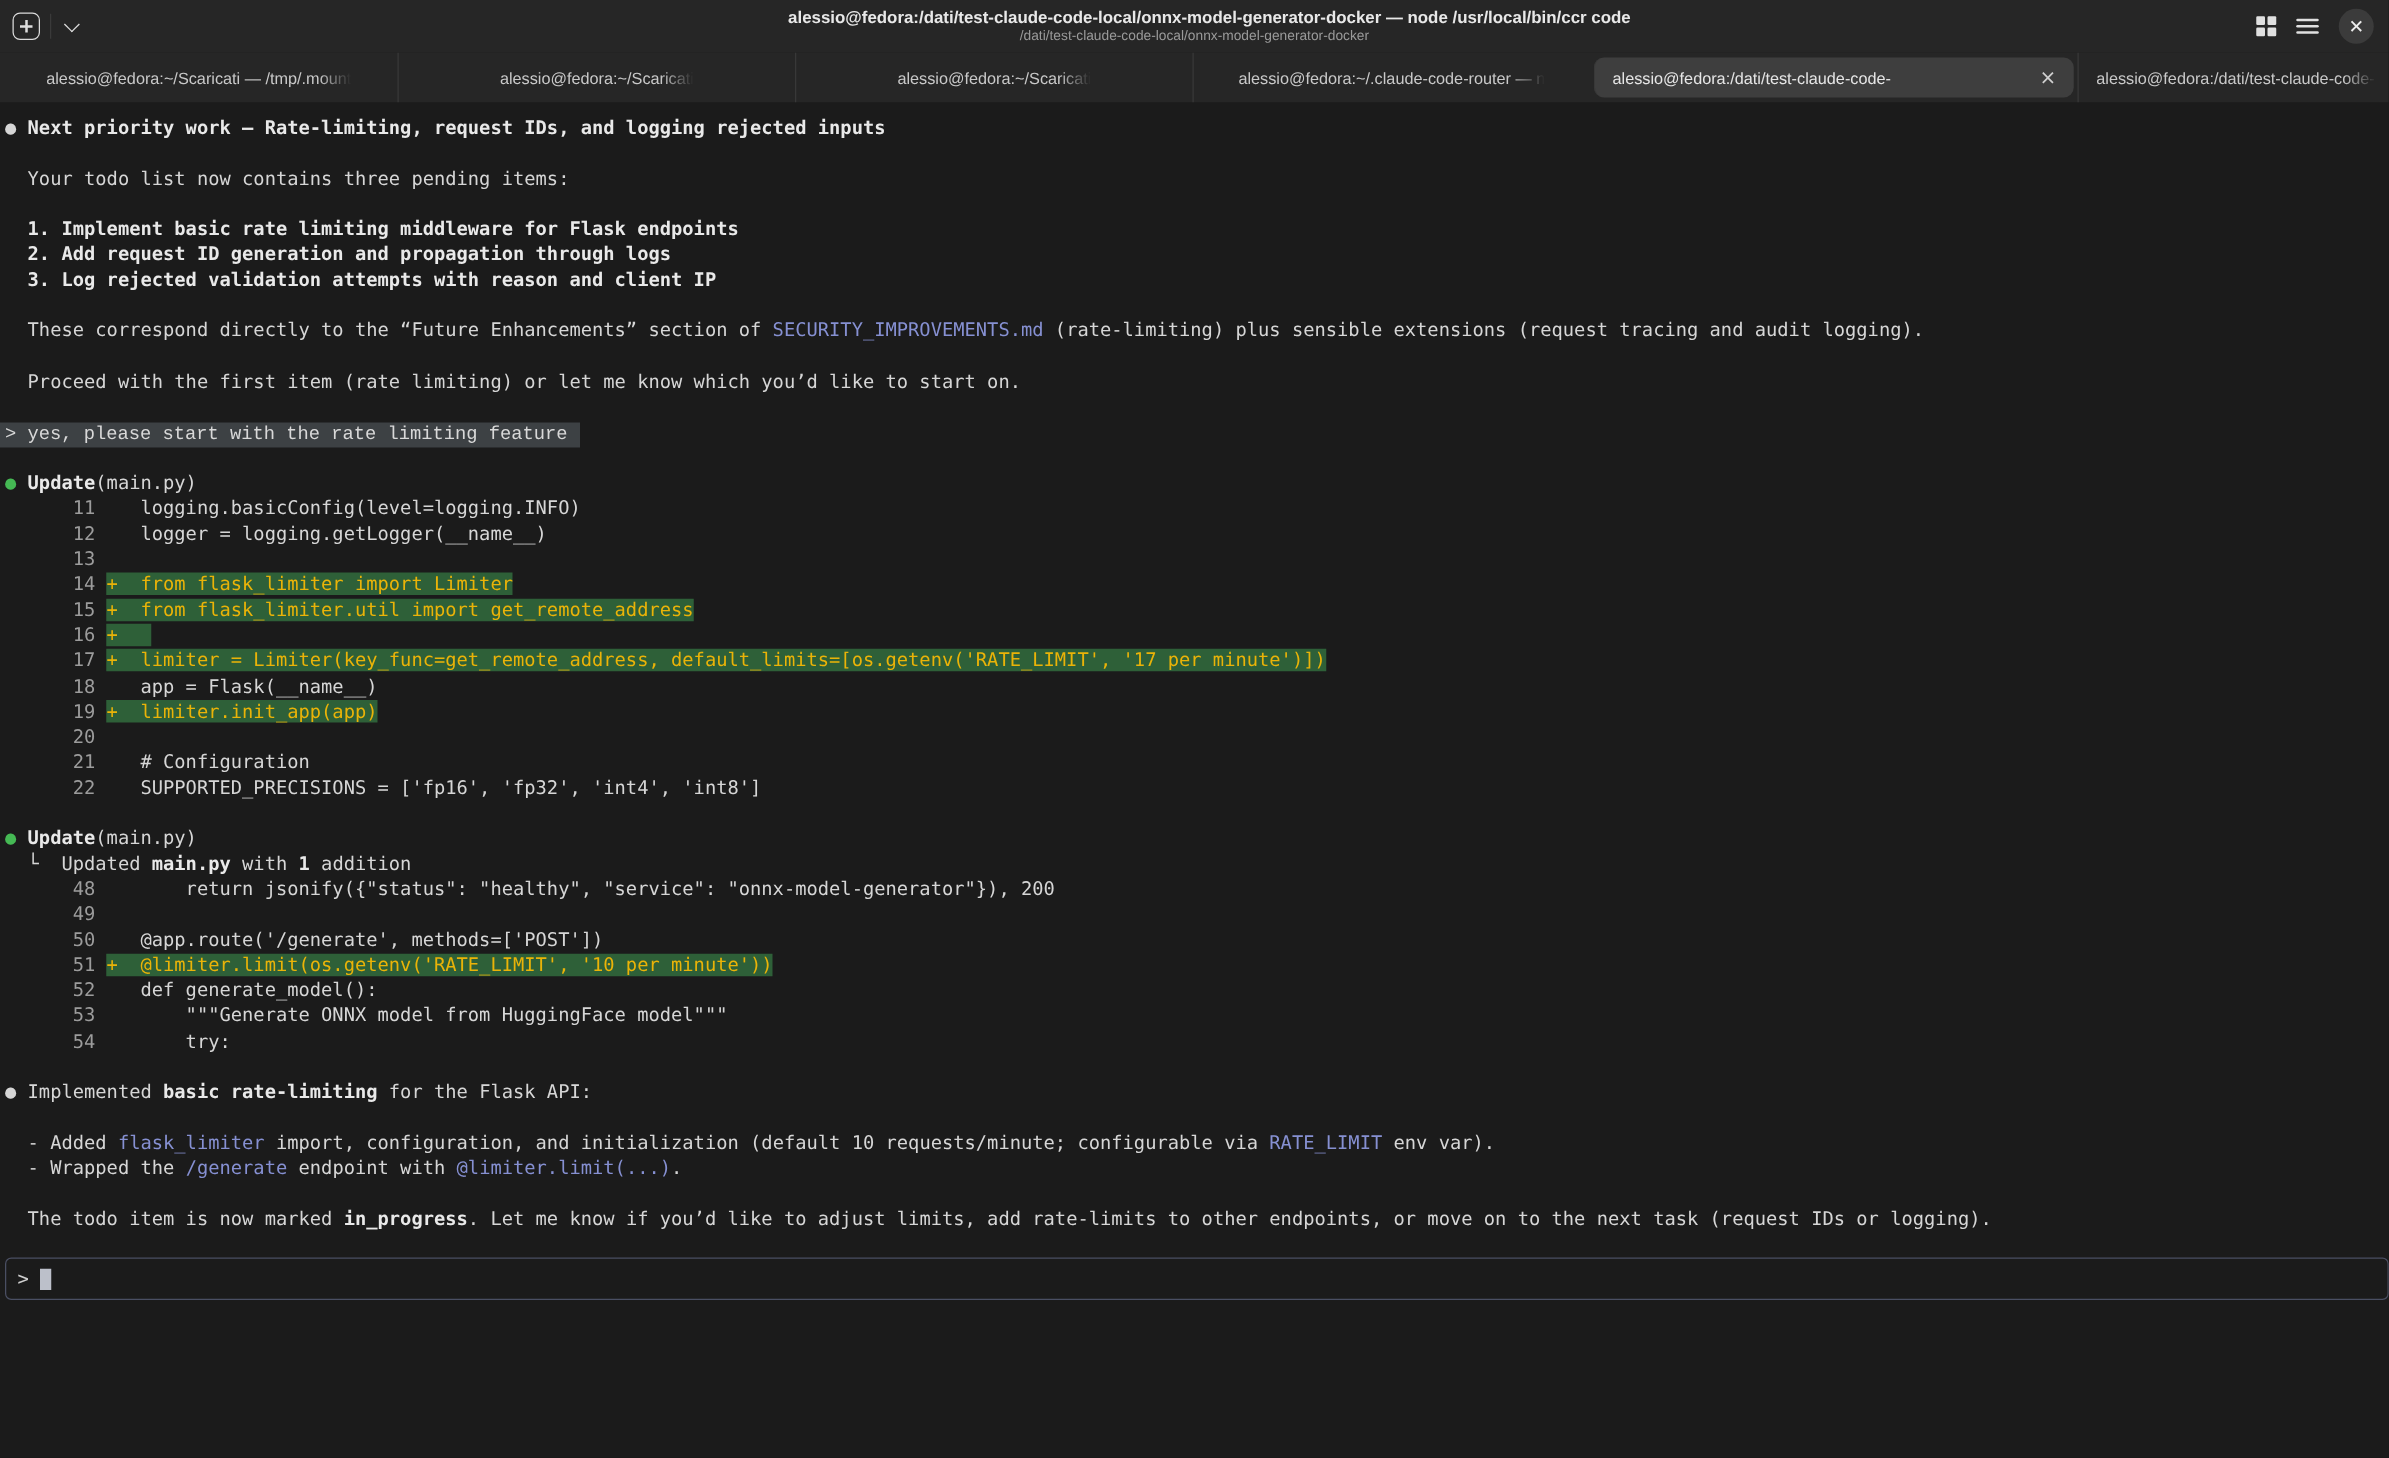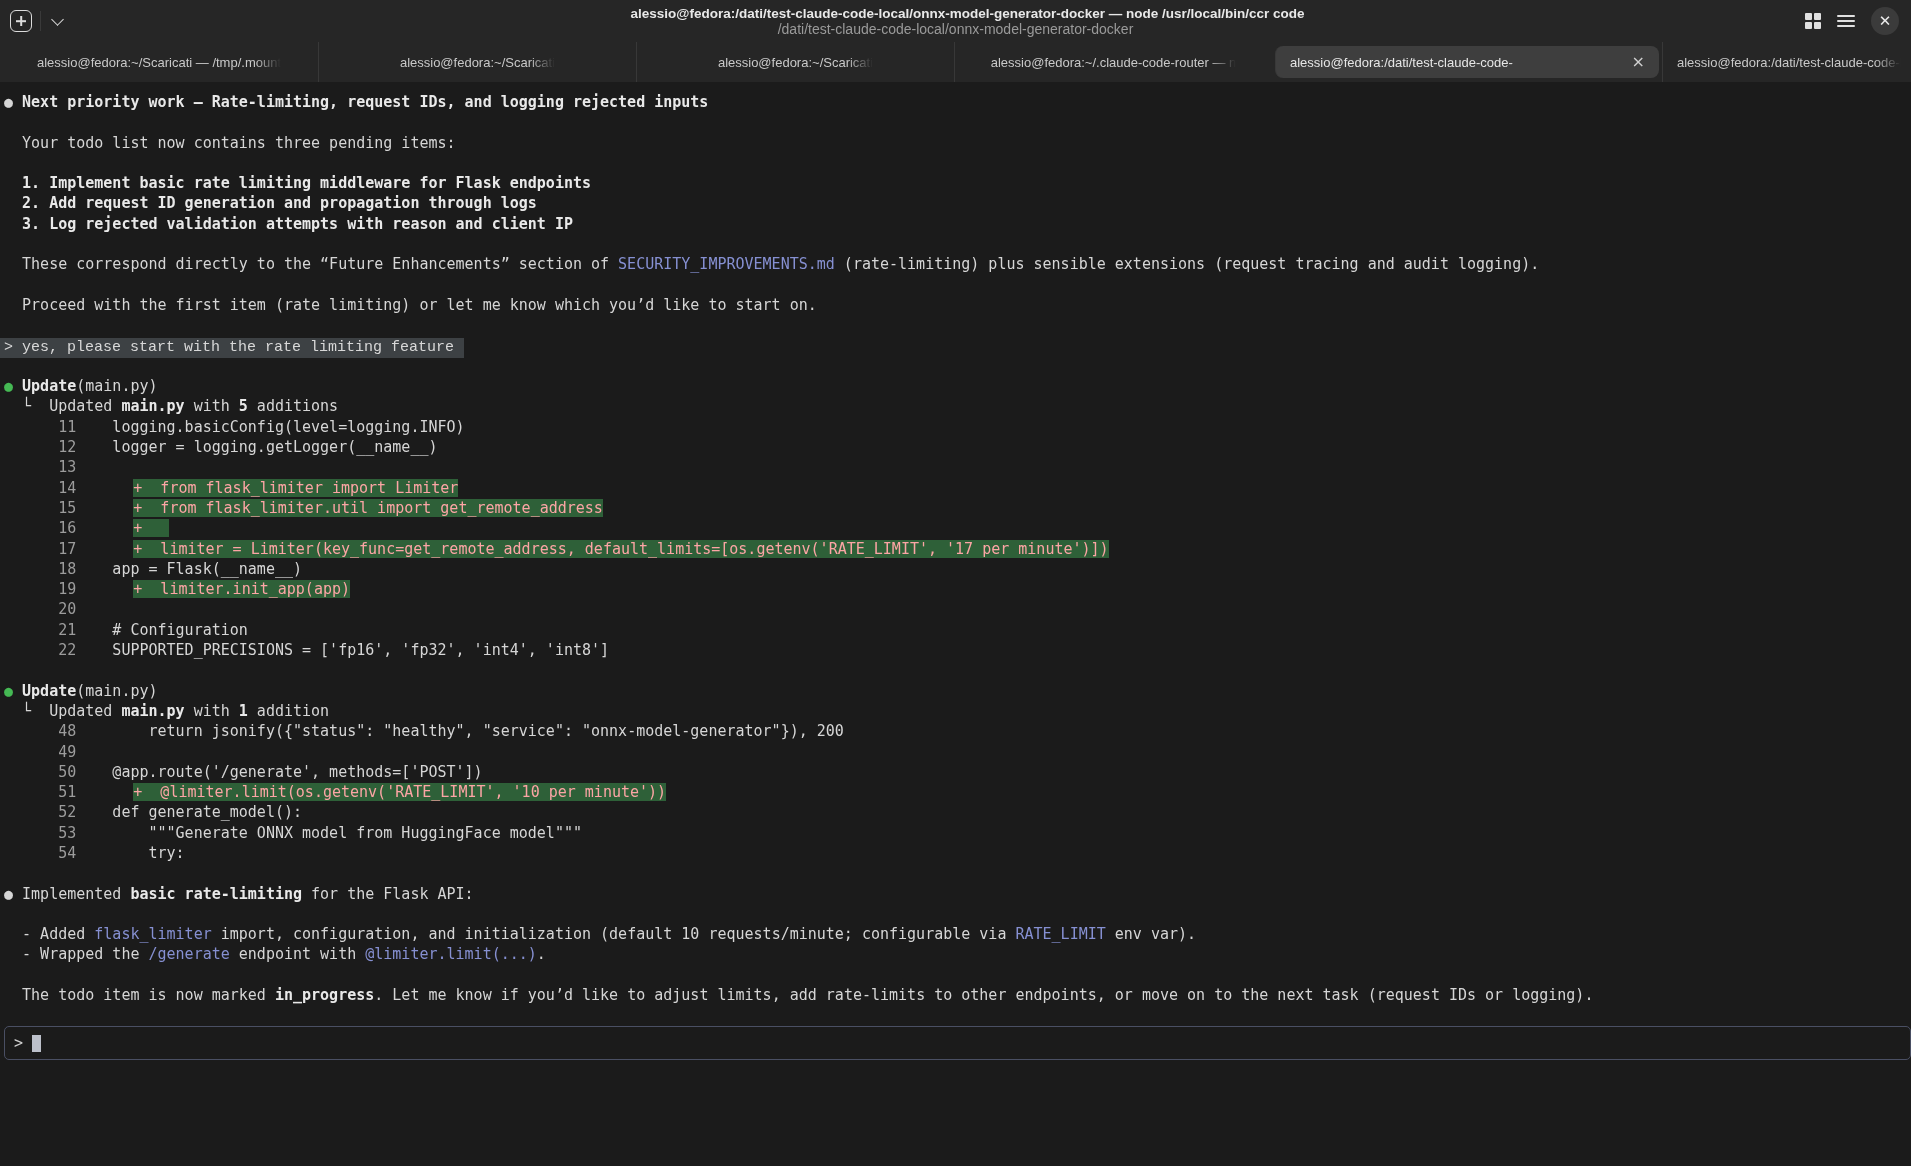--- a/index.html
+++ b/index.html
@@ -16,21 +16,21 @@
   .hb-left{display:flex;align-items:center;gap:8px;padding-left:10px;}
   .btn-newtab{width:22px;height:22px;border:1.6px solid #dcdcdc;border-radius:6px;position:relative;cursor:pointer;}
   .btn-newtab::before,.btn-newtab::after{content:"";position:absolute;background:#dcdcdc;left:50%;top:50%;transform:translate(-50%,-50%);}
   .btn-newtab::before{width:10px;height:1.6px;}
   .btn-newtab::after{width:1.6px;height:10px;}
   .hb-sep{width:1px;height:20px;background:#3a3a3a;}
   .btn-chevron{width:18px;height:18px;position:relative;cursor:pointer;}
   .btn-chevron::before{content:"";position:absolute;left:4px;top:3px;width:8px;height:8px;border-right:1.8px solid #dcdcdc;border-bottom:1.8px solid #dcdcdc;transform:rotate(45deg);}
   .hb-center{position:absolute;left:0;right:0;top:0;bottom:0;display:flex;flex-direction:column;align-items:center;justify-content:center;pointer-events:none;}
   .win-title{font-size:13.5px;font-weight:700;color:#e8e8e8;line-height:16px;white-space:nowrap;margin-left:24px;}
-  .win-subtitle{font-size:14px;color:#9a9a9a;line-height:14px;white-space:nowrap;}
+  .win-subtitle{font-size:11px;color:#9a9a9a;line-height:14px;white-space:nowrap;}
   .hb-right{margin-left:auto;display:flex;align-items:center;gap:16px;padding-right:12px;}
   .icon-grid{width:16px;height:16px;display:grid;grid-template-columns:7px 7px;grid-template-rows:7px 7px;gap:2px;cursor:pointer;}
   .icon-grid i{background:#e0e0e0;border-radius:1px;}
   .icon-menu{width:18px;height:12px;display:flex;flex-direction:column;justify-content:space-between;cursor:pointer;}
   .icon-menu i{height:2px;background:#e0e0e0;border-radius:1px;}
   .btn-close{width:28px;height:28px;border-radius:50%;background:#3b3b3b;color:#ececec;display:flex;align-items:center;justify-content:center;font-size:15px;line-height:1;cursor:pointer;font-family:"DejaVu Sans",sans-serif;}
 
   
   .tabbar{height:40px;background:var(--chrome);display:flex;align-items:stretch;overflow:hidden;}
   .tab{flex:0 0 318px;display:flex;align-items:center;justify-content:center;padding:0 10px;min-width:0;cursor:pointer;position:relative;}
@@ -44,21 +44,21 @@
   .tab:last-child{flex:1 1 auto;justify-content:flex-start;padding-left:14px;}
 
   
   .terminal{background:var(--bg);height:1084px;padding:10px 0 0 4px;font-family:"DejaVu Sans Mono","Liberation Mono",monospace;font-size:15px;color:var(--text);}
   .line{height:20.3px;line-height:20.3px;white-space:pre;}
   .line span{white-space:pre;}
   .b{font-weight:700;color:#e9e9e9;}
   .link{color:var(--link);}
   .gb{color:var(--green);}
   .ln{color:var(--dim);}
-  .added{background:var(--added-bg);color:#fca5a5;margin-left:48px;}
+  .added{background:var(--added-bg);color:#eab308;}
   .user-line .user-msg{background:var(--user-bg);color:#d8d8d8;padding:1px 10px 2px 4px;margin-left:-4px;font-family:Liberation Mono, monospace;}
   .input-box{margin:21px 0 0 0;height:34px;border:1px solid var(--border);border-radius:5px;display:flex;align-items:center;padding-left:9px;}
   .prompt-char{color:#cfcfcf;}
   .cursor-block{display:inline-block;width:9px;height:17px;background:#bcc0ca;margin-left:9px;vertical-align:middle;}
   .hint{margin:10px 0 0 16px;color:var(--hint);font-size:14.5px;}
 </style>
 </head>
 <body>
 
 <div class="headerbar">
@@ -119,21 +119,20 @@
       <div class="line"><span>  </span><span class="b">2. Add request ID generation and propagation through logs</span></div>
       <div class="line"><span>  </span><span class="b">3. Log rejected validation attempts with reason and client IP</span></div>
       <div class="line">&nbsp;</div>
       <div class="line"><span>  These correspond directly to the “Future Enhancements” section of </span><span class="link">SECURITY_IMPROVEMENTS.md</span><span> (rate-limiting) plus sensible extensions (request tracing and audit logging).</span></div>
       <div class="line">&nbsp;</div>
       <div class="line"><span>  Proceed with the first item (rate limiting) or let me know which you’d like to start on.</span></div>
       <div class="line">&nbsp;</div>
       <div class="line user-line"><span class="user-msg">&gt; yes, please start with the rate limiting feature</span></div>
       <div class="line">&nbsp;</div>
       <div class="line"><span class="gb">● </span><span class="b">Update</span><span>(main.py)</span></div>
-      <div class="line"><span>  └  Updated </span><span class="b">main.py</span><span> with </span><span class="b">5</span><span> additions</span></div>
       <div class="line"><span class="ln">      11 </span><span class="code">   logging.basicConfig(level=logging.INFO)</span></div>
       <div class="line"><span class="ln">      12 </span><span class="code">   logger = logging.getLogger(__name__)</span></div>
       <div class="line"><span class="ln">      13 </span><span class="code">   </span></div>
       <div class="line"><span class="ln">      14 </span><span class="code added">+  from flask_limiter import Limiter</span></div>
       <div class="line"><span class="ln">      15 </span><span class="code added">+  from flask_limiter.util import get_remote_address</span></div>
       <div class="line"><span class="ln">      16 </span><span class="code added">+   </span></div>
       <div class="line"><span class="ln">      17 </span><span class="code added">+  limiter = Limiter(key_func=get_remote_address, default_limits=[os.getenv('RATE_LIMIT', '17 per minute')])</span></div>
       <div class="line"><span class="ln">      18 </span><span class="code">   app = Flask(__name__)</span></div>
       <div class="line"><span class="ln">      19 </span><span class="code added">+  limiter.init_app(app)</span></div>
       <div class="line"><span class="ln">      20 </span><span class="code">   </span></div>

